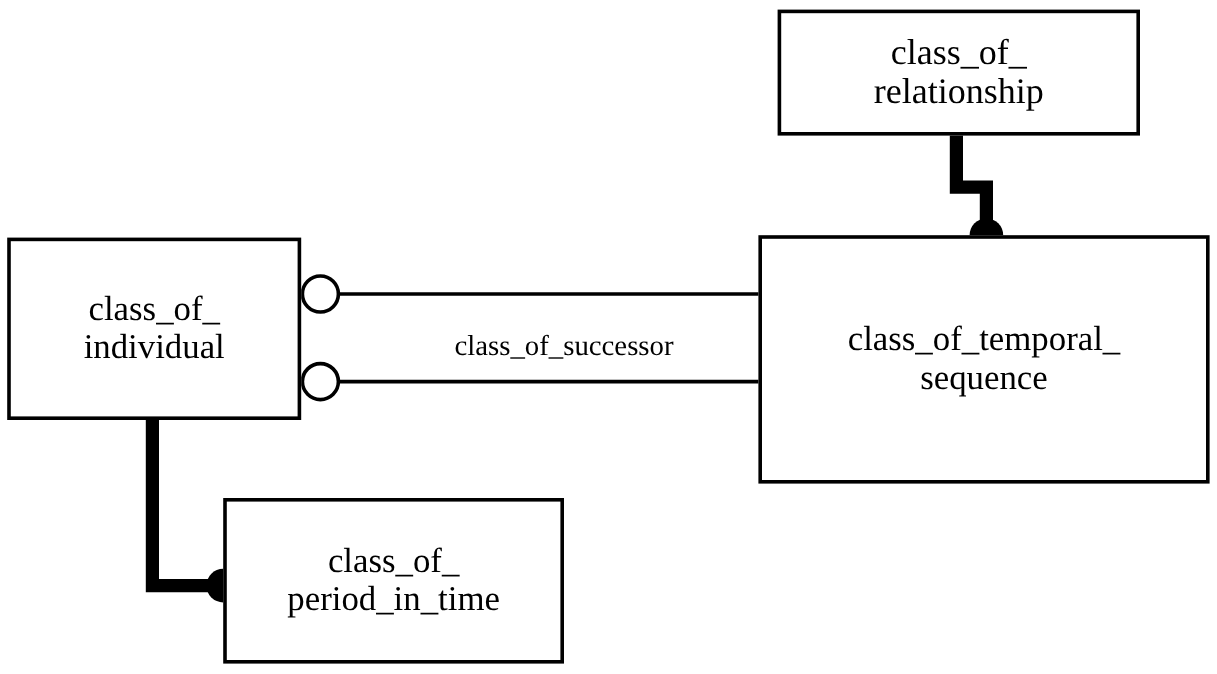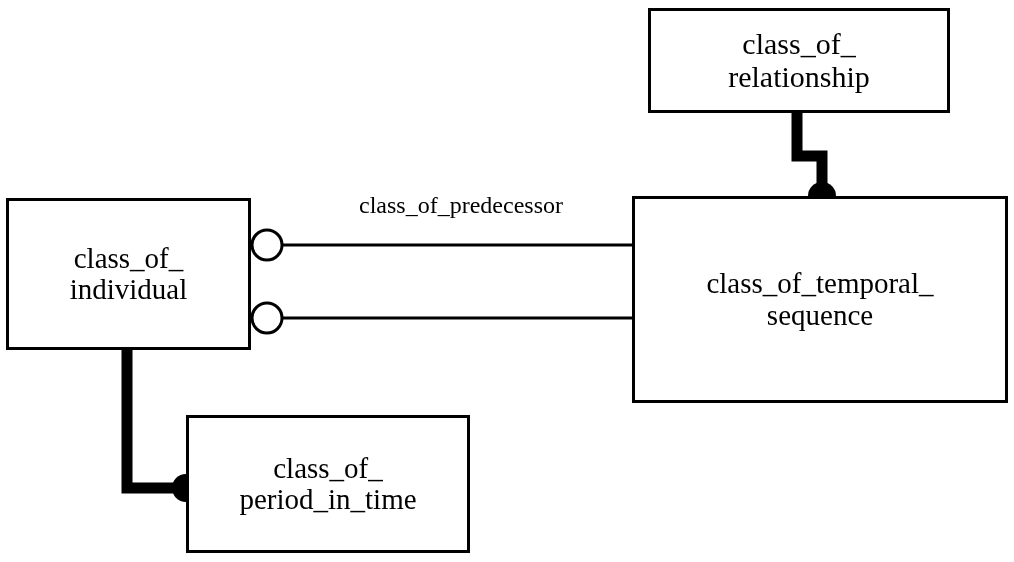--- a/index.html
+++ b/index.html
@@ -92,16 +92,16 @@
   <div class="entity-box" style="left:632px; top:196px; width:376px; height:207px; font-size:29px;">
     <span class="entity-label">class_of_temporal_
 sequence</span>
   </div>
 
   <div class="entity-box" style="left:186px; top:415px; width:284px; height:138px; font-size:29px;">
     <span class="entity-label">class_of_
 period_in_time</span>
   </div>
 
-  <div class="edge-label" style="left:461px; top:205px; transform:translate(-50%,-50%); font-size:24px;">class_of_predecessor</div>
 
+  <div class="edge-label" style="left:470px; top:289px; transform:translate(-50%,-50%); font-size:24px;">class_of_successor</div>
 
 </div>
 
 </body></html>

